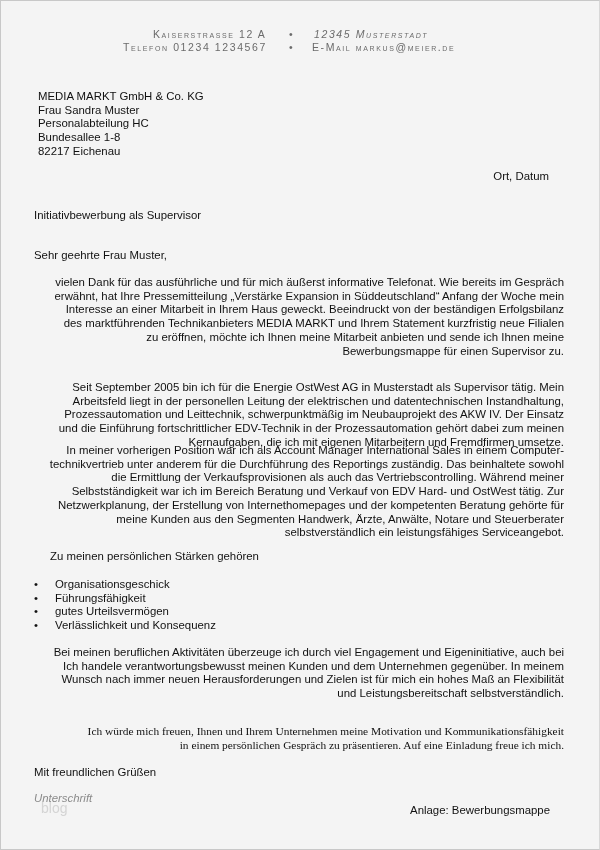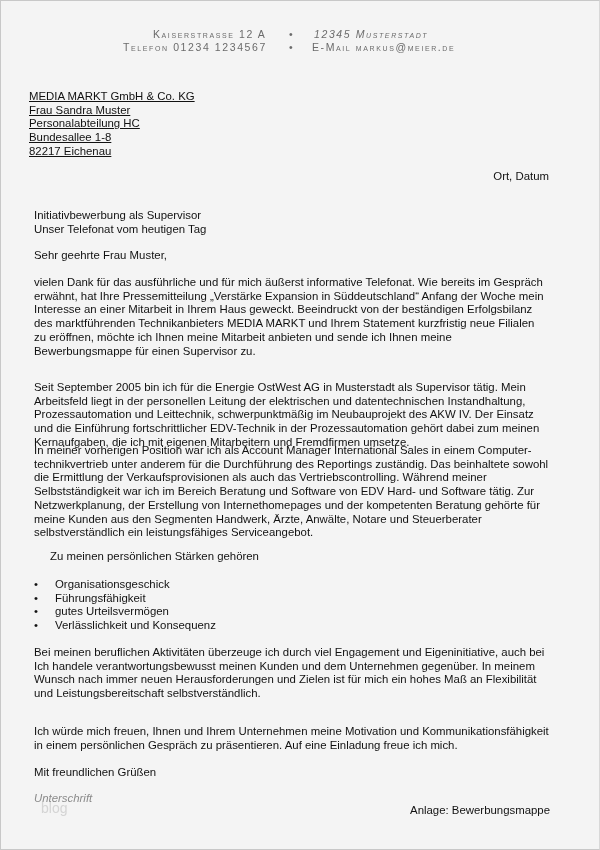--- a/index.html
+++ b/index.html
@@ -29,37 +29,37 @@
     .lh-row { position: relative; height: 13px; }
     .lh-row span { position: absolute; white-space: nowrap; }
     .lh-a1 { left: 152px; }
     .lh-a2 { left: 288px; }
     .lh-a3 { left: 313px; font-style: italic; }
     .lh-b1 { left: 122px; }
     .lh-b2 { left: 288px; }
     .lh-b3 { left: 311px; }
 
     .text { font-size: 11.4px; line-height: 13.7px; }
-    .recipient { position: absolute; left: 28px; top: 89px; text-decoration: underline; }
+    .recipient { position: absolute; left: 37px; top: 89px; }
     .recipient div { white-space: nowrap; }
     .place-date { position: absolute; right: 50px; top: 169px; }
     .subject { position: absolute; left: 33px; top: 208px; }
     .subject .bold { font-weight: normal; }
     .salutation { position: absolute; left: 33px; top: 248px; }
-    .para { position: absolute; left: 33px; width: 530px; }
+    .para { position: absolute; left: 33px; width: 530px; text-align: right; }
     .para div { white-space: nowrap; }
     .p1 { top: 275px; }
     .p2 { top: 380px; }
     .p3 { top: 443px; }
     .strengths-intro { position: absolute; left: 49px; top: 549px; }
     .strengths { position: absolute; left: 33px; top: 577px; list-style: none; margin: 0; padding: 0; }
     .strengths li { position: relative; padding-left: 21px; white-space: nowrap; }
     .strengths li .bullet { position: absolute; left: 0; top: 0; }
     .p4 { top: 645px; }
-    .p5 { top: 724px; }
+    .p5 { top: 724px; font-family: Liberation Serif, serif; }
     .closing { position: absolute; left: 33px; top: 765px; }
     .signature {
       position: absolute; left: 33px; top: 791px;
       color: #8a8a8a; font-style: italic; font-size: 11.4px;
     }
     .watermark {
       position: absolute; left: 40px; top: 799px;
       color: #d4d4d4; font-size: 14px;
     }
     .attachment { position: absolute; right: 49px; top: 803px; }
@@ -87,21 +87,20 @@
     <div>Frau Sandra Muster</div>
     <div>Personalabteilung HC</div>
     <div>Bundesallee 1-8</div>
     <div>82217 Eichenau</div>
   </div>
 
   <div class="place-date text">Ort, Datum</div>
 
   <div class="subject text">
     <div class="bold">Initiativbewerbung als Supervisor</div>
-    <div>Unser Telefonat vom heutigen Tag</div>
   </div>
 
   <div class="salutation text">Sehr geehrte Frau Muster,</div>
 
   <div class="para p1 text">
     <div>vielen Dank für das ausführliche und für mich äußerst informative Telefonat. Wie bereits im Gespräch</div>
     <div>erwähnt, hat Ihre Pressemitteilung „Verstärke Expansion in Süddeutschland“ Anfang der Woche mein</div>
     <div>Interesse an einer Mitarbeit in Ihrem Haus geweckt. Beeindruckt von der beständigen Erfolgsbilanz</div>
     <div>des marktführenden Technikanbieters MEDIA MARKT und Ihrem Statement kurzfristig neue Filialen</div>
     <div>zu eröffnen, möchte ich Ihnen meine Mitarbeit anbieten und sende ich Ihnen meine</div>
@@ -113,21 +112,21 @@
     <div>Arbeitsfeld liegt in der personellen Leitung der elektrischen und datentechnischen Instandhaltung,</div>
     <div>Prozessautomation und Leittechnik, schwerpunktmäßig im Neubauprojekt des AKW IV. Der Einsatz</div>
     <div>und die Einführung fortschrittlicher EDV-Technik in der Prozessautomation gehört dabei zum meinen</div>
     <div>Kernaufgaben, die ich mit eigenen Mitarbeitern und Fremdfirmen umsetze.</div>
   </div>
 
   <div class="para p3 text">
     <div>In meiner vorherigen Position war ich als Account Manager International Sales in einem Computer-</div>
     <div>technikvertrieb unter anderem für die Durchführung des Reportings zuständig. Das beinhaltete sowohl</div>
     <div>die Ermittlung der Verkaufsprovisionen als auch das Vertriebscontrolling. Während meiner</div>
-    <div>Selbstständigkeit war ich im Bereich Beratung und Software von EDV Hard- und Software tätig. Zur</div>
+    <div>Selbstständigkeit war ich im Bereich Beratung und Verkauf von EDV Hard- und OstWest tätig. Zur</div>
     <div>Netzwerkplanung, der Erstellung von Internethomepages und der kompetenten Beratung gehörte für</div>
     <div>meine Kunden aus den Segmenten Handwerk, Ärzte, Anwälte, Notare und Steuerberater</div>
     <div>selbstverständlich ein leistungsfähiges Serviceangebot.</div>
   </div>
 
   <div class="strengths-intro text">Zu meinen persönlichen Stärken gehören</div>
 
   <ul class="strengths text">
     <li>
       <span class="bullet">•</span>

